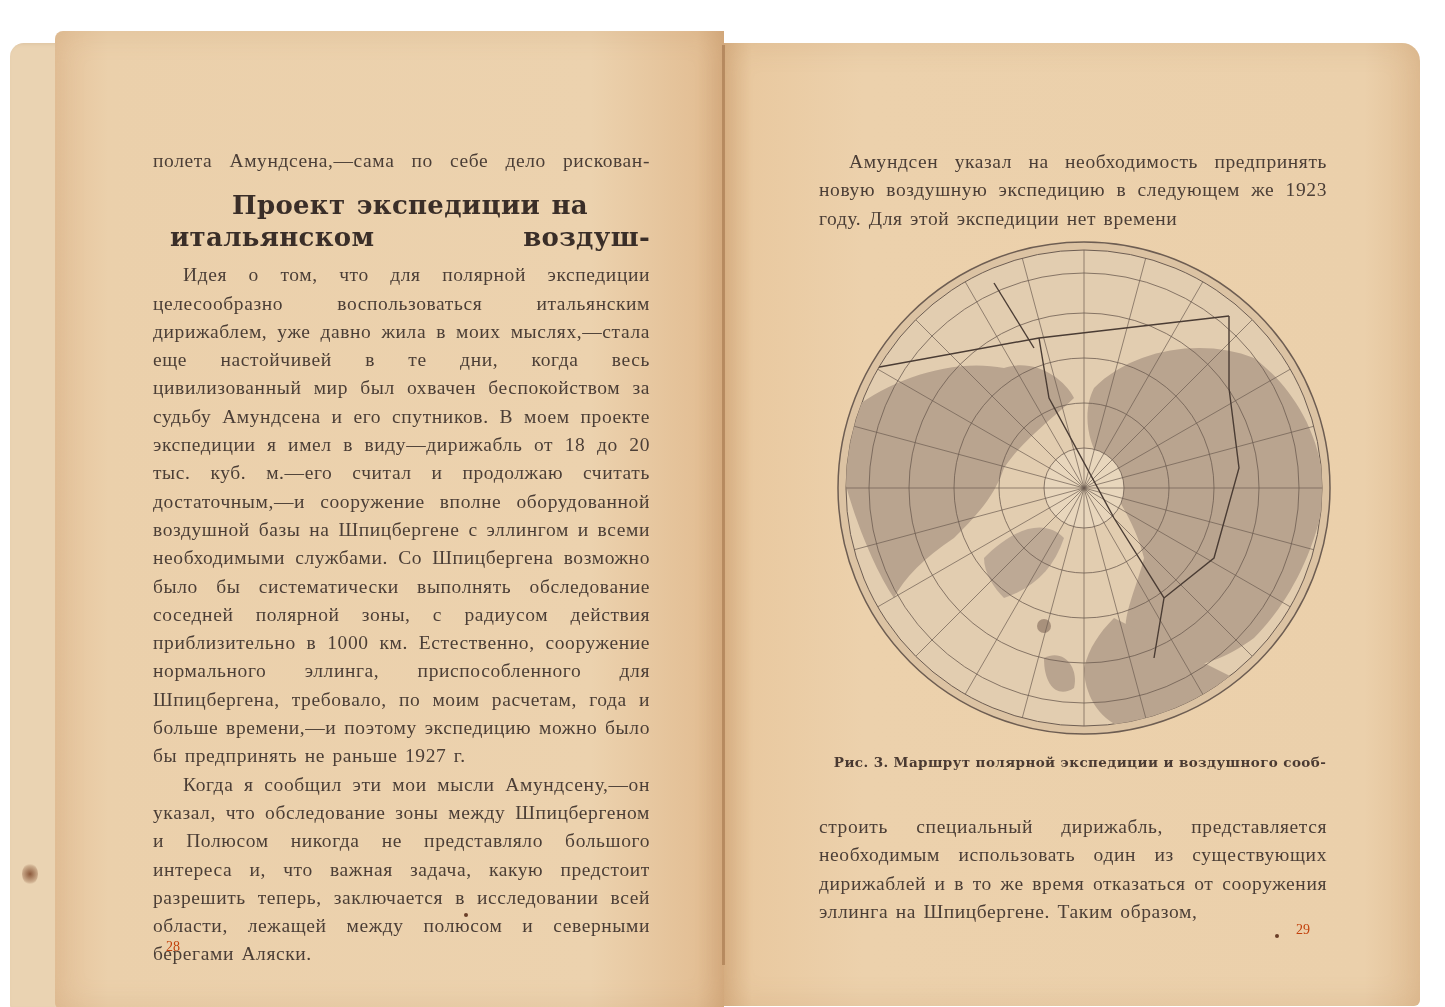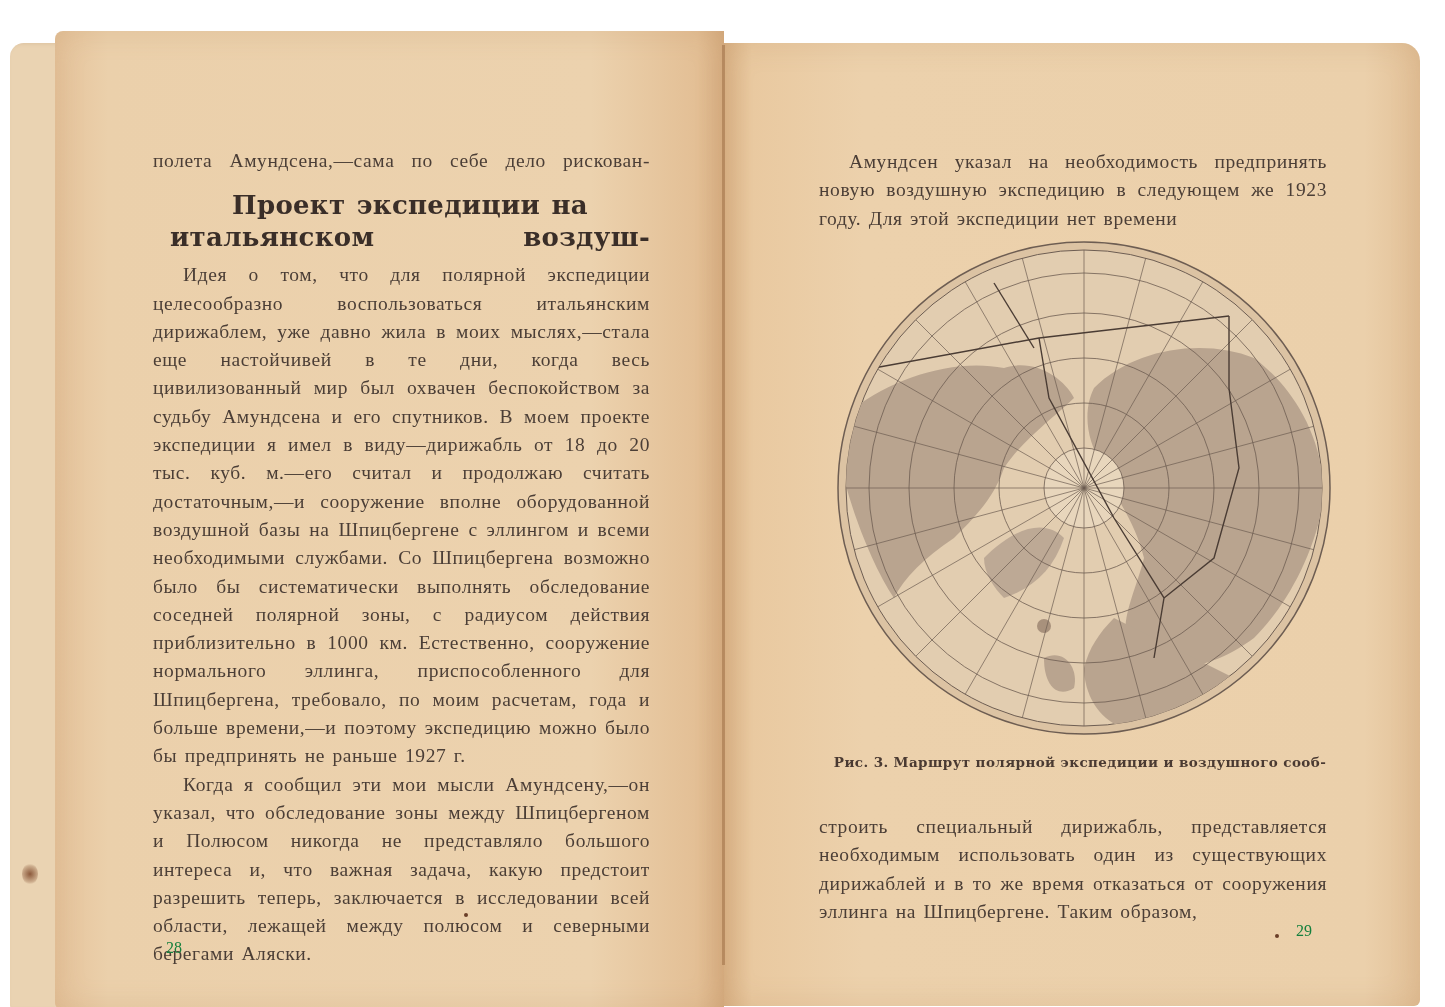--- a/index.html
+++ b/index.html
@@ -36,21 +36,21 @@
     letter-spacing:0.6px; word-spacing:2px; text-align:justify;
   }
   .text p { margin:0; }
   .indent { text-indent:30px; }
   .left-text { left:153px; top:132px; width:497px; }
   .right-text { left:819px; top:133px; width:508px; }
   .heading {
     font-weight:bold; font-family:"DejaVu Serif", serif; font-size:26px; color:#3a2e28;
     text-align:center; line-height:32px; margin:14px 0 8px 17px; letter-spacing:0.3px;
   }
-  .page-num { position:absolute; color:#15803d; font-size:16px; }
+  .page-num { position:absolute; color:#c2410c; font-size:14px; }
   .pn-left { left:166px; top:924px; }
   .pn-right { left:1296px; top:907px; }
   .dot { position:absolute; width:4px; height:4px; border-radius:2px; background:#6a3e28; }
   .map-wrap { position:absolute; left:834px; top:223px; width:500px; height:500px; }
   .caption {
     position:absolute; left:820px; top:736px; width:520px; text-align:center;
     font-family:"DejaVu Serif", serif; font-weight:bold; font-size:13.5px; line-height:22px;
     color:#4a3a32; letter-spacing:0.4px;
   }
   .stain { position:absolute; left:22px; top:848px; width:16px; height:22px; border-radius:50%;

